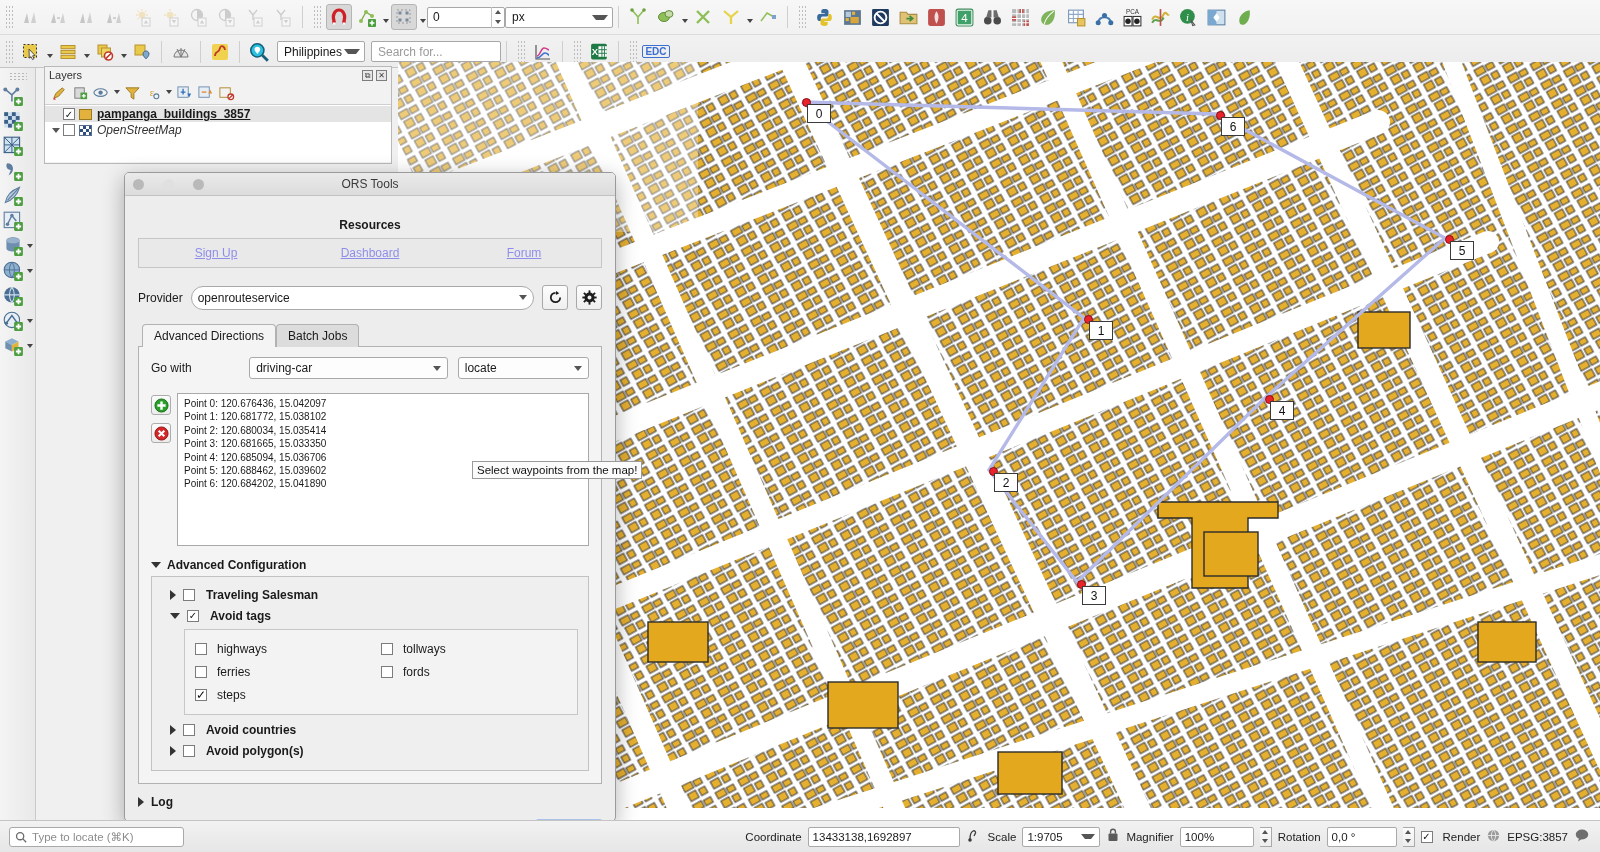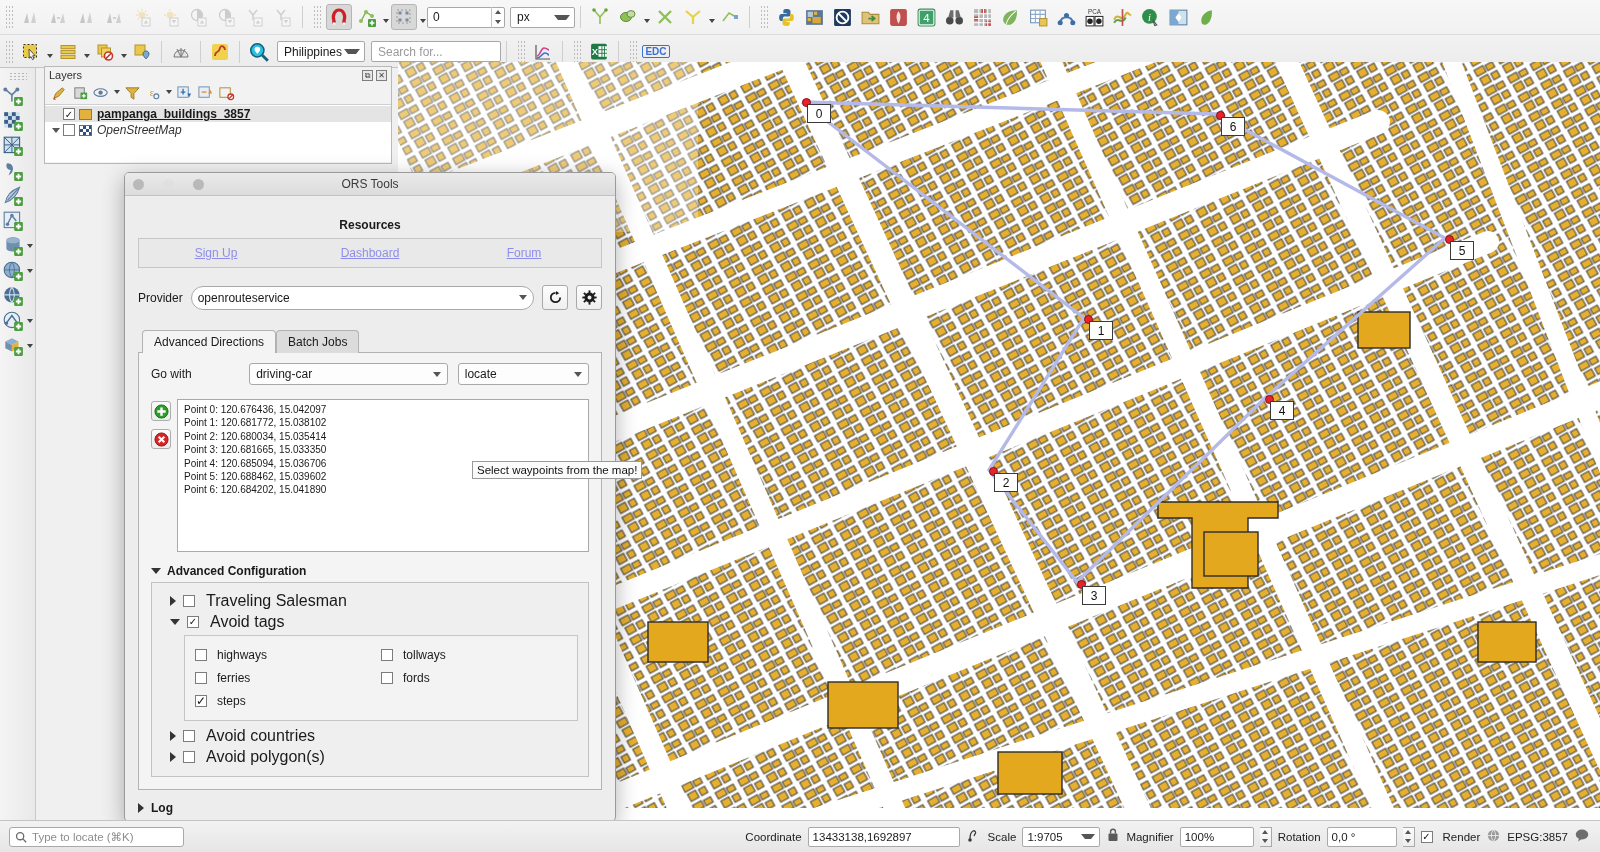--- a/index.html
+++ b/index.html
@@ -105,21 +105,21 @@
   .prow { display:flex; align-items:center; margin-top:17px; gap:8px; }
   .prow .plbl { font-size:12px; }
   .provider { flex:1; height:24px; background:#fff; border:1px solid #a9a9a9; border-radius:12px;
     display:flex; align-items:center; padding:0 6px; font-size:12px; }
   .provider .arw { margin-left:auto; width:0;height:0;border-left:4px solid transparent;
     border-right:4px solid transparent;border-top:5px solid #555; }
   .sqbtn { width:26px; height:25px; background:linear-gradient(#fdfdfd,#efefef);
     border:1px solid #a9a9a9; border-radius:3px; display:flex; align-items:center; justify-content:center; }
   .tabs { display:flex; margin-top:14px; padding-left:4px; align-items:flex-end; }
   .tab { height:23px; padding:0 11px; font-size:12px; display:flex; align-items:center;
-    border:1px solid #b2b2b2; border-bottom:none; border-radius:4px 4px 0 0; background:#dcdcdc;margin-top:6px; }
+    border:1px solid #b2b2b2; border-bottom:none; border-radius:4px 4px 0 0; background:#dcdcdc; }
   .tab.on { background:#f4f4f4; }
   .panel { border:1px solid #b2b2b2; background:#f4f4f4; margin-top:-1px; padding:10px 12px 12px; }
   .gowith { display:flex; align-items:center; gap:10px; }
   .gowith .lbl { width:64px; font-size:12px; }
   .sel1 { width:217px;margin-left:30px; }
   .sel2 { width:143px; }
   .selbox { height:22px; background:#fdfdfd; border:1px solid #a9a9a9; border-radius:3px;
     display:flex; align-items:center; padding:0 6px; font-size:12px; }
   .selbox .arw { margin-left:auto; width:0;height:0;border-left:4px solid transparent;
     border-right:4px solid transparent;border-top:5px solid #555; }
@@ -131,21 +131,21 @@
     padding:3px 6px; font-size:10px; line-height:13.4px; position:relative; overflow:hidden; }
   .tooltip { position:absolute; left:472px; top:461px; height:18px; background:#fbfbfb;
     border:1px solid #9a9a9a; font-size:11.5px; display:flex; align-items:center;
     padding:0 4px; z-index:40; color:#111; }
   .advhdr { display:flex; align-items:center; gap:6px; margin-top:12px; font-weight:bold; font-size:12px; }
   .tri { width:0;height:0; }
   .tri.down { border-left:5px solid transparent;border-right:5px solid transparent;border-top:6px solid #333; }
   .tri.right { border-top:5px solid transparent;border-bottom:5px solid transparent;border-left:6px solid #333; }
   .advbox { border:1px solid #c2c2c2; background:#efefef; margin-top:4px; padding:7px 10px 9px; }
   .optrow { display:flex; align-items:center; gap:7px; height:21px; padding-left:8px; }
-  .optrow .olbl { font-weight:normal; font-size:16px; }
+  .optrow .olbl { font-weight:bold; font-size:12px; }
   .subbox { border:1px solid #c6c6c6; background:#f3f3f3; margin:3px 0 4px 22px;
     padding:7px 10px 8px; display:flex; flex-wrap:wrap; }
   .subitem { width:50%; height:23px; display:flex; align-items:center; gap:6px; }
   .subitem span { font-size:12px; }
   .logrow { display:flex; align-items:center; gap:7px; margin-top:11px; font-weight:bold; font-size:12px; }
   .btnbar { display:flex; align-items:center; margin-top:12px; }
   .dbtn { height:23px; padding:0 11px; background:linear-gradient(#fcfcfc,#eeeeee);
     border:1px solid #a5a5a5; border-radius:3px; font-size:12px; display:flex;
     align-items:center; justify-content:center; gap:5px; }
   .dbtn.focus { border-color:#6f9fe0; box-shadow:0 0 0 2px rgba(110,160,225,.55); }
@@ -300,21 +300,21 @@
       <span>0</span>
       <span class="spin">
           <span>
             <i class="up"></i>
           </span>
           <span>
             <i class="dn"></i>
           </span>
         </span>
     </div>
-    <div class="combo" style="width:65px;margin-left:5px">
+    <div class="combo" style="width:108px;">
       <span>px</span>
       <i class="arw"></i>
     </div>
 
     <div class="sep"></div>
     <div class="ticon">
         <svg width="20" height="20" viewBox="0 0 20 20">
           <path d="M4 3 L10 10 L10 17 M16 3 L10 10" stroke="#8fbf57" stroke-width="1.6" fill="none"></path>
           <circle cx="4" cy="3" r="1.8" fill="#6fa13f"></circle>
           <circle cx="16" cy="3" r="1.8" fill="#6fa13f"></circle>

